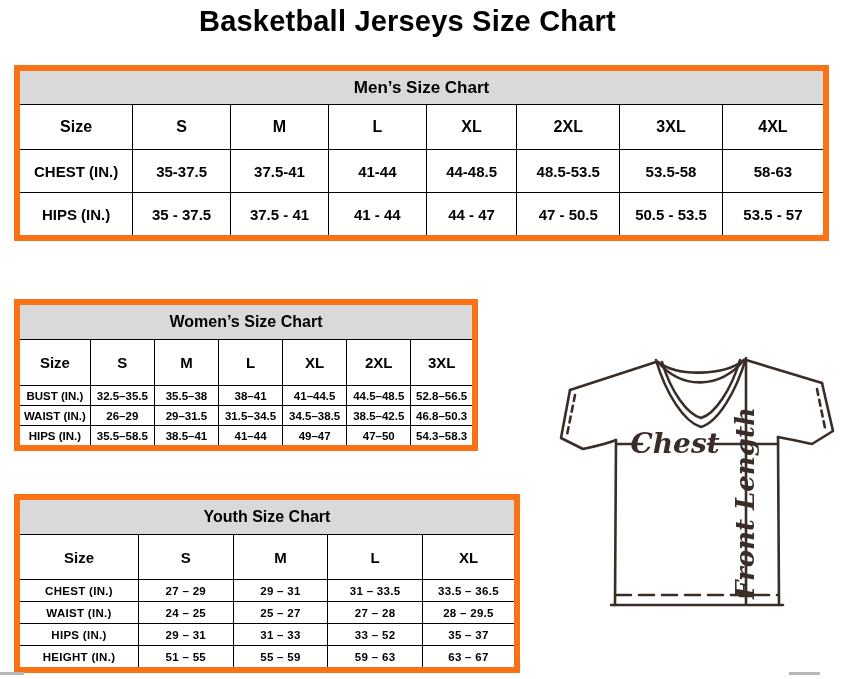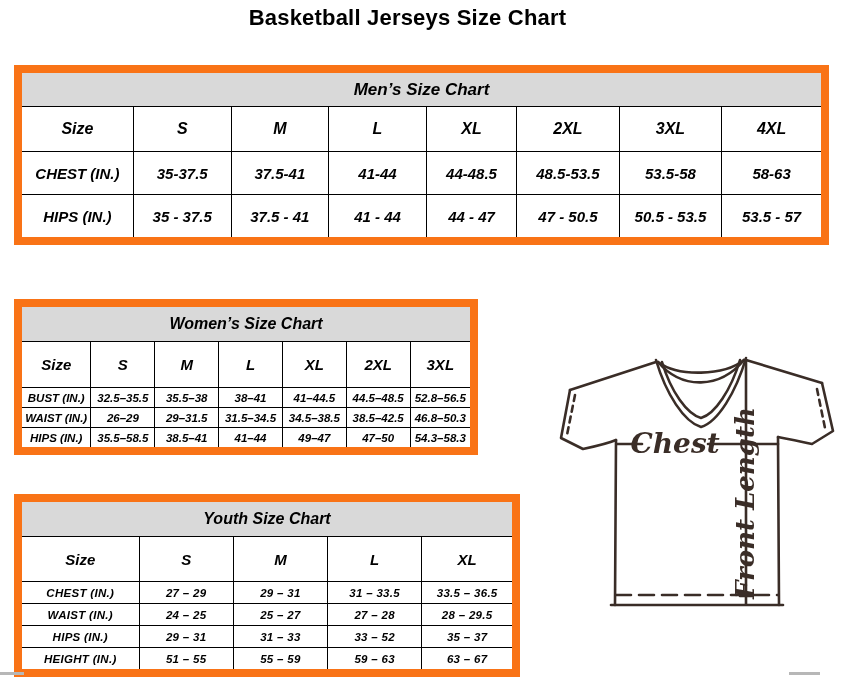--- a/index.html
+++ b/index.html
@@ -2,24 +2,24 @@
 <html><head>
 <meta charset="utf-8">
 <style>
   html,body{margin:0;padding:0;}
   body{
     width:843px;height:679px;position:relative;background:#ffffff;
     font-family:"Liberation Sans",sans-serif;color:#000;overflow:hidden;
   }
   .page-title{
     position:absolute;top:5px;left:0;width:815px;text-align:center;
-    font-size:22px;font-weight:bold;letter-spacing:0.2px;
+    font-size:29px;font-weight:bold;letter-spacing:0.2px;
   }
   .chart-box{position:absolute;}
-  table{width:100%;border-collapse:collapse;table-layout:fixed;border:8px solid #f97316;background:#fff;font-style:italic;}
+  table{width:100%;border-collapse:collapse;table-layout:fixed;border:6px solid #f97316;background:#fff;}
   th,td{border:1px solid #000;text-align:center;vertical-align:middle;font-weight:bold;padding:0 2px;overflow:hidden;white-space:nowrap;}
   .band{background:#d9d9d9;}
   
   #men-table .band{height:33px;font-size:17px;}
   #men-table .size-row th{height:44px;font-size:16px;}
   #men-table .data-row th,#men-table .data-row td{height:42px;font-size:15px;}
   
   #women-table .band{height:34px;font-size:16px;}
   #women-table .size-row th{height:45px;font-size:15px;}
   #women-table .data-row th,#women-table .data-row td{height:19px;font-size:11.5px;}

